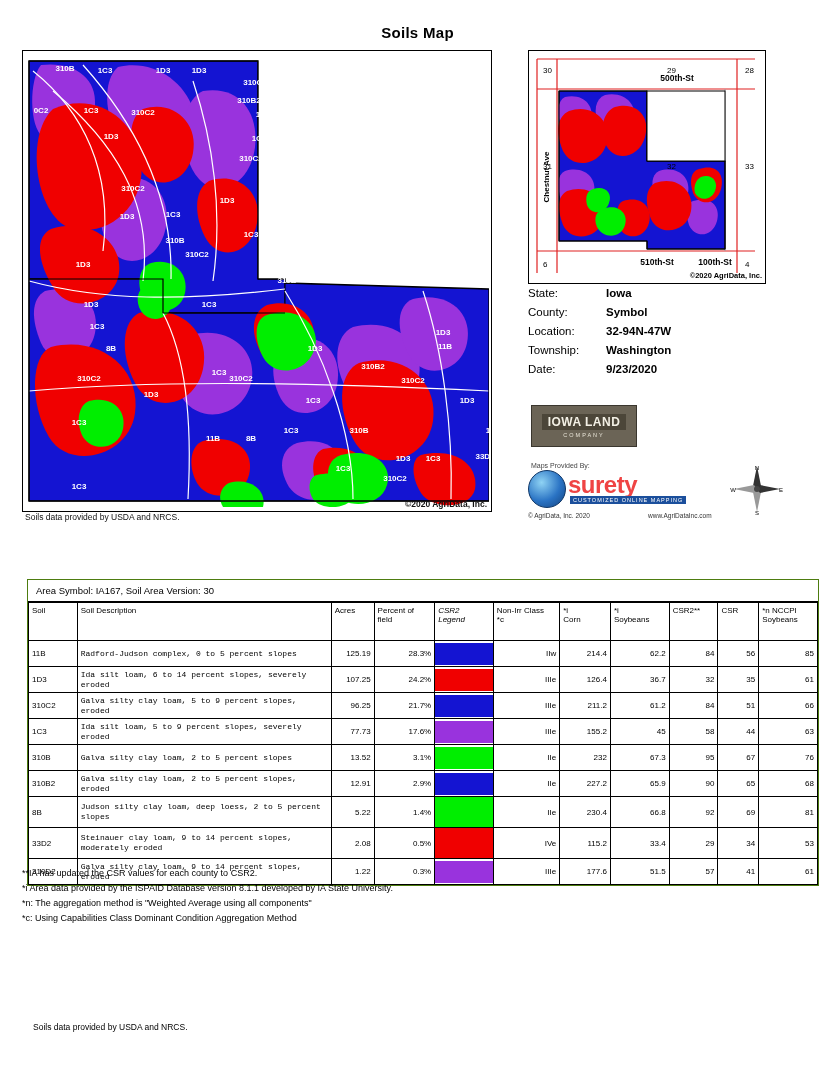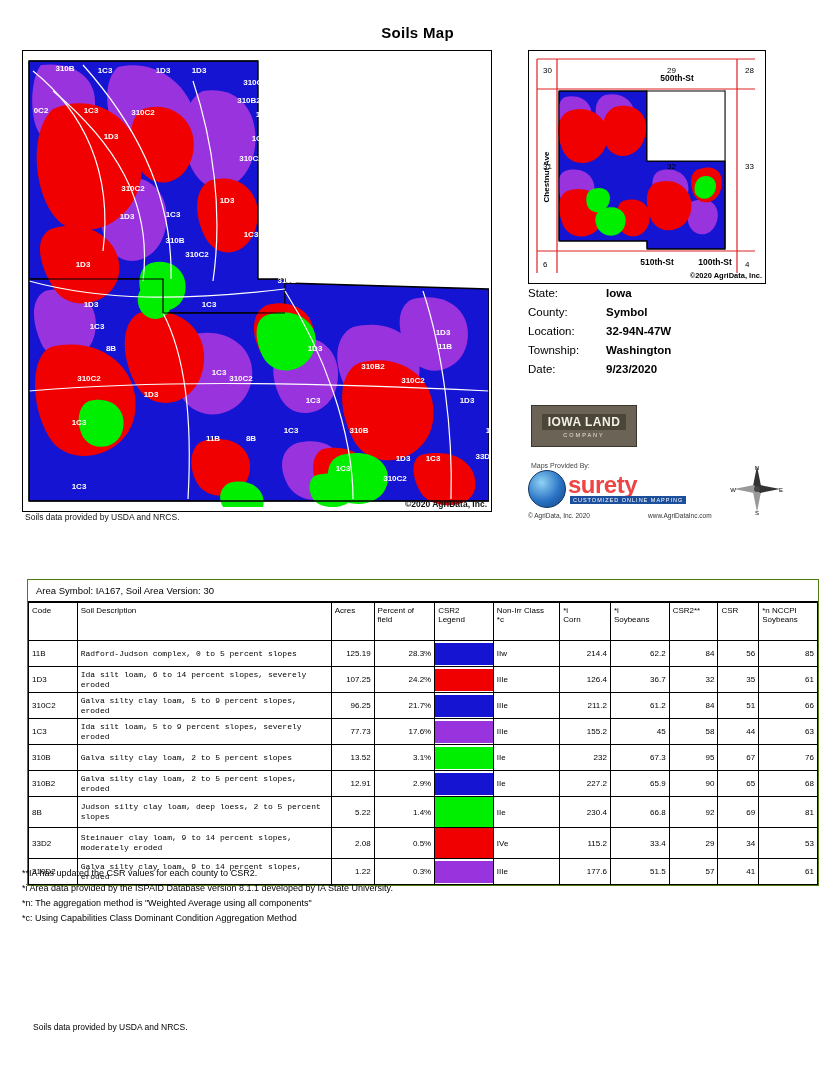--- a/index.html
+++ b/index.html
@@ -216,22 +216,22 @@
     font-size: 8px;
     text-align: left;
     vertical-align: top;
     padding: 3px 3px 4px 3px;
     height: 30px;
   }
   .c-code { width: 42px; }
   .c-desc { width: 250px; }
   .c-acres { width: 36px; text-align: right; }
   .c-pct { width: 54px; text-align: right; }
-  .c-legend { width: 52px; }
-  .c-nonirr { width: 60px; }
+  .c-legend { width: 52px; font-style: italic; }
+  .c-nonirr { width: 60px; text-align: right; }
   .c-corn { width: 44px; text-align: right; }
   .c-soy { width: 52px; text-align: right; }
   .c-csr2 { width: 42px; text-align: right; }
   .c-csr { width: 34px; text-align: right; }
   .c-nccpi { width: 52px; text-align: right; }
 
   .legend-cell {
     padding: 0 !important;
   }
   .legend-swatch {
@@ -518,21 +518,21 @@
     <text x="27" y="53" text-anchor="middle" font-size="6" font-family="Liberation Sans, sans-serif">S</text>
     <text x="3" y="30" text-anchor="middle" font-size="6" font-family="Liberation Sans, sans-serif">W</text>
     <text x="51" y="30" text-anchor="middle" font-size="6" font-family="Liberation Sans, sans-serif">E</text>
   </svg>
 
   <div class="tbl-wrap">
     <div class="area-symbol">Area Symbol: IA167, Soil Area Version: 30</div>
     <table class="soils">
       <thead>
         <tr>
-          <th class="c-code">Code</th>
+          <th class="c-code">Soil</th>
           <th class="c-desc">Soil Description</th>
           <th class="c-acres">Acres</th>
           <th class="c-pct">Percent of<br>field</th>
           <th class="c-legend">CSR2<br>Legend</th>
           <th class="c-nonirr">Non-Irr Class<br>*c</th>
           <th class="c-corn">*i<br>Corn</th>
           <th class="c-soy">*i<br>Soybeans</th>
           <th class="c-csr2">CSR2**</th>
           <th class="c-csr">CSR</th>
           <th class="c-nccpi">*n NCCPI<br>Soybeans</th>

